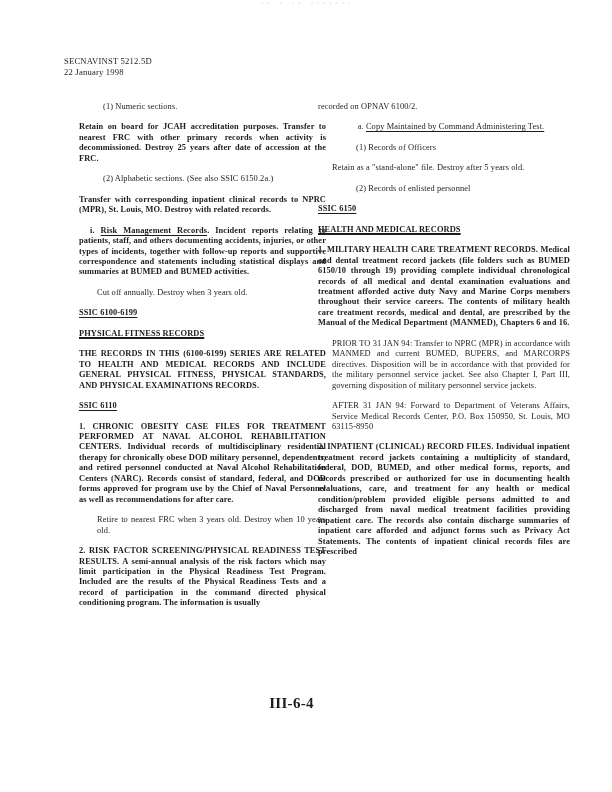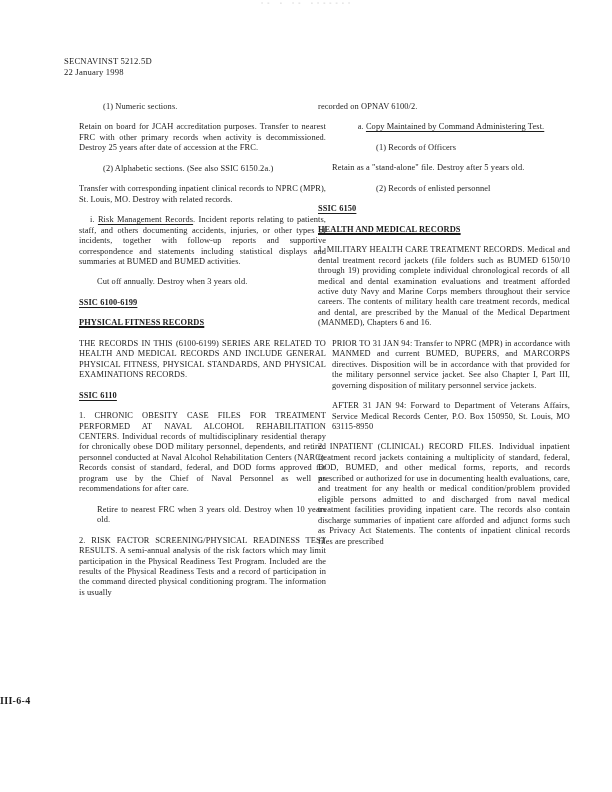--- a/index.html
+++ b/index.html
@@ -24,33 +24,33 @@
   }
   .col{
     position:absolute;top:102px;
     font-size:8.4px;line-height:10.45px;
     letter-spacing:0.1px;
   }
   .col-left{left:79px;width:247px;}
   .col-right{left:318px;width:252px;}
   .blk{margin:10px 0 0 0;}
   .blk.first{margin-top:0;}
-  .p{text-align:justify;}
+  .p{text-align:justify;font-weight:bold;}
   .item{margin-left:24px;}
-  .item-r{margin-left:58px;}
+  .item-r{margin-left:38px;}
   .note{margin-left:18px;text-align:justify;}
   .note-r{margin-left:14px;text-align:justify;}
   .indent{text-indent:11px;}
   .indent-r{text-indent:14px;text-align:center;}
   .h-center{font-weight:bold;}
   .h-left{font-weight:bold;text-decoration:underline;}
   .u{text-decoration:underline;text-underline-offset:1.5px;}
   .footer{
     position:absolute;left:0;top:695px;width:583px;
-    text-align:left;font-size:10px;font-weight:bold;
+    text-align:center;font-size:15px;font-weight:bold;
     letter-spacing:0.3px;
   }
 </style>
 </head>
 <body>
 
 <div class="page">
 
   <div class="artifact">-- - -- -------</div>
 

